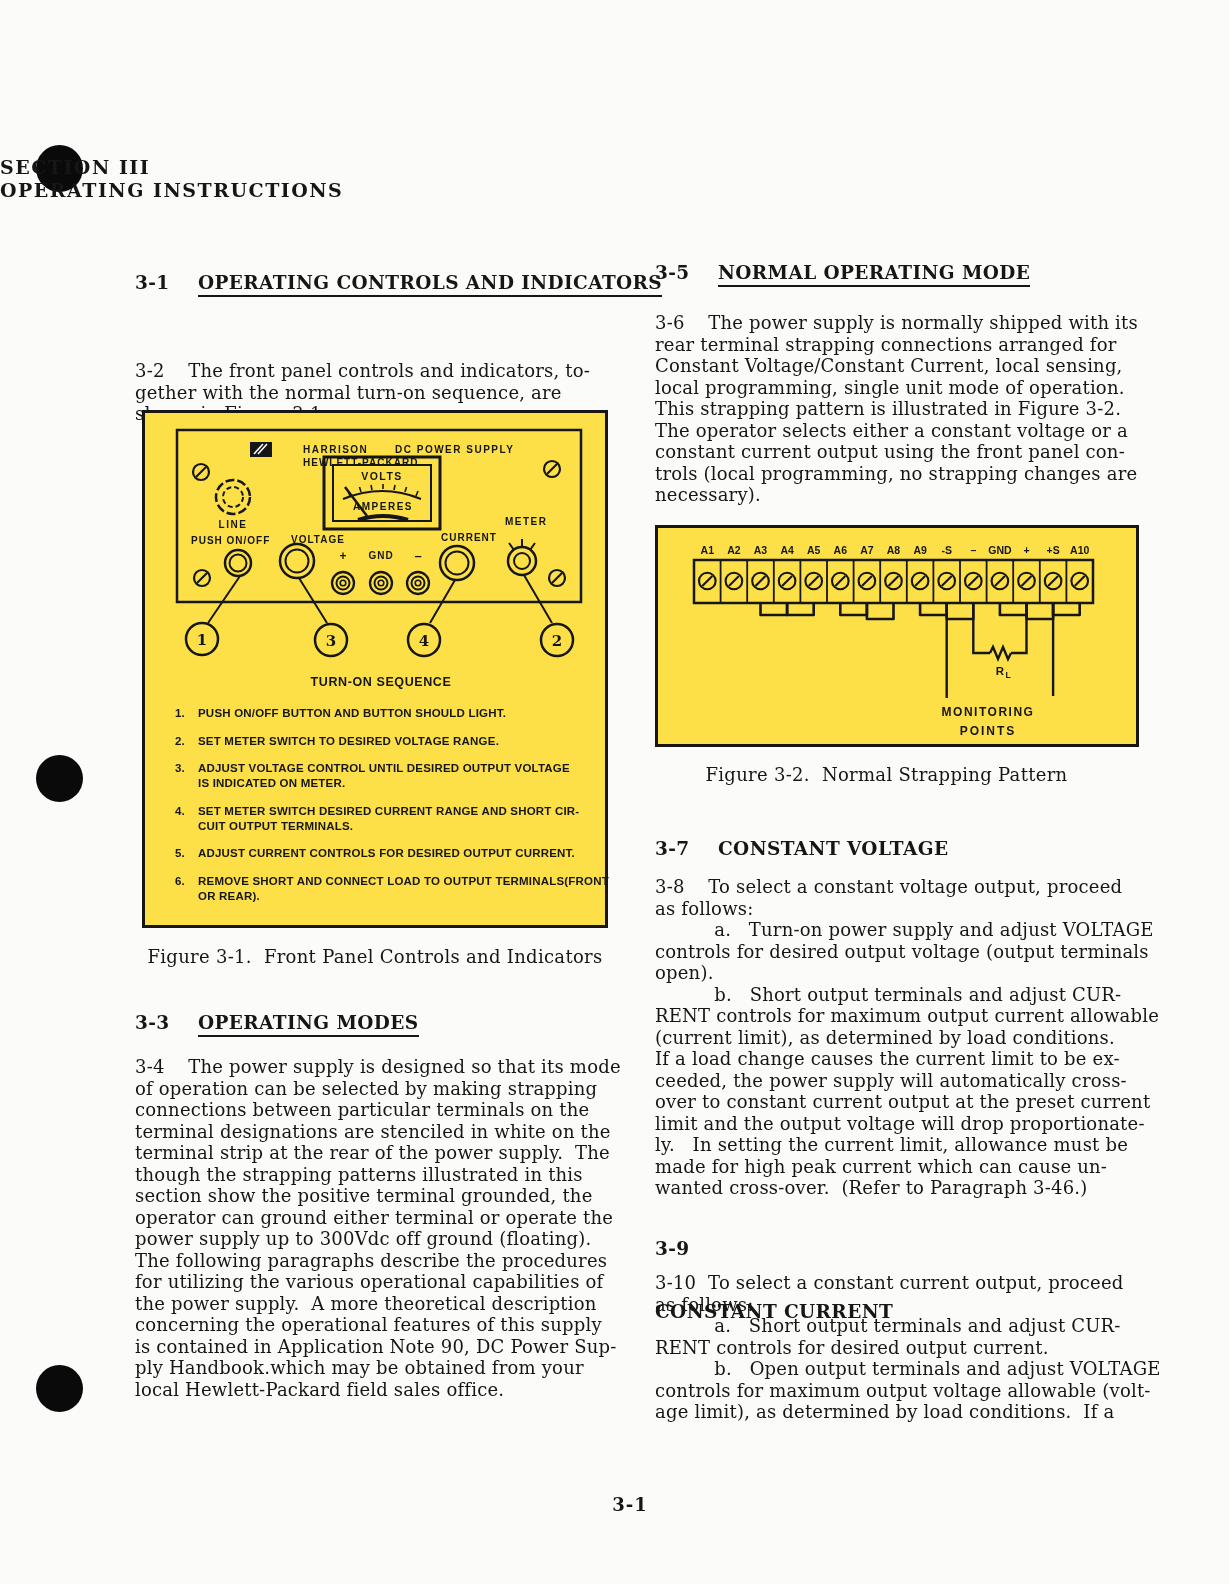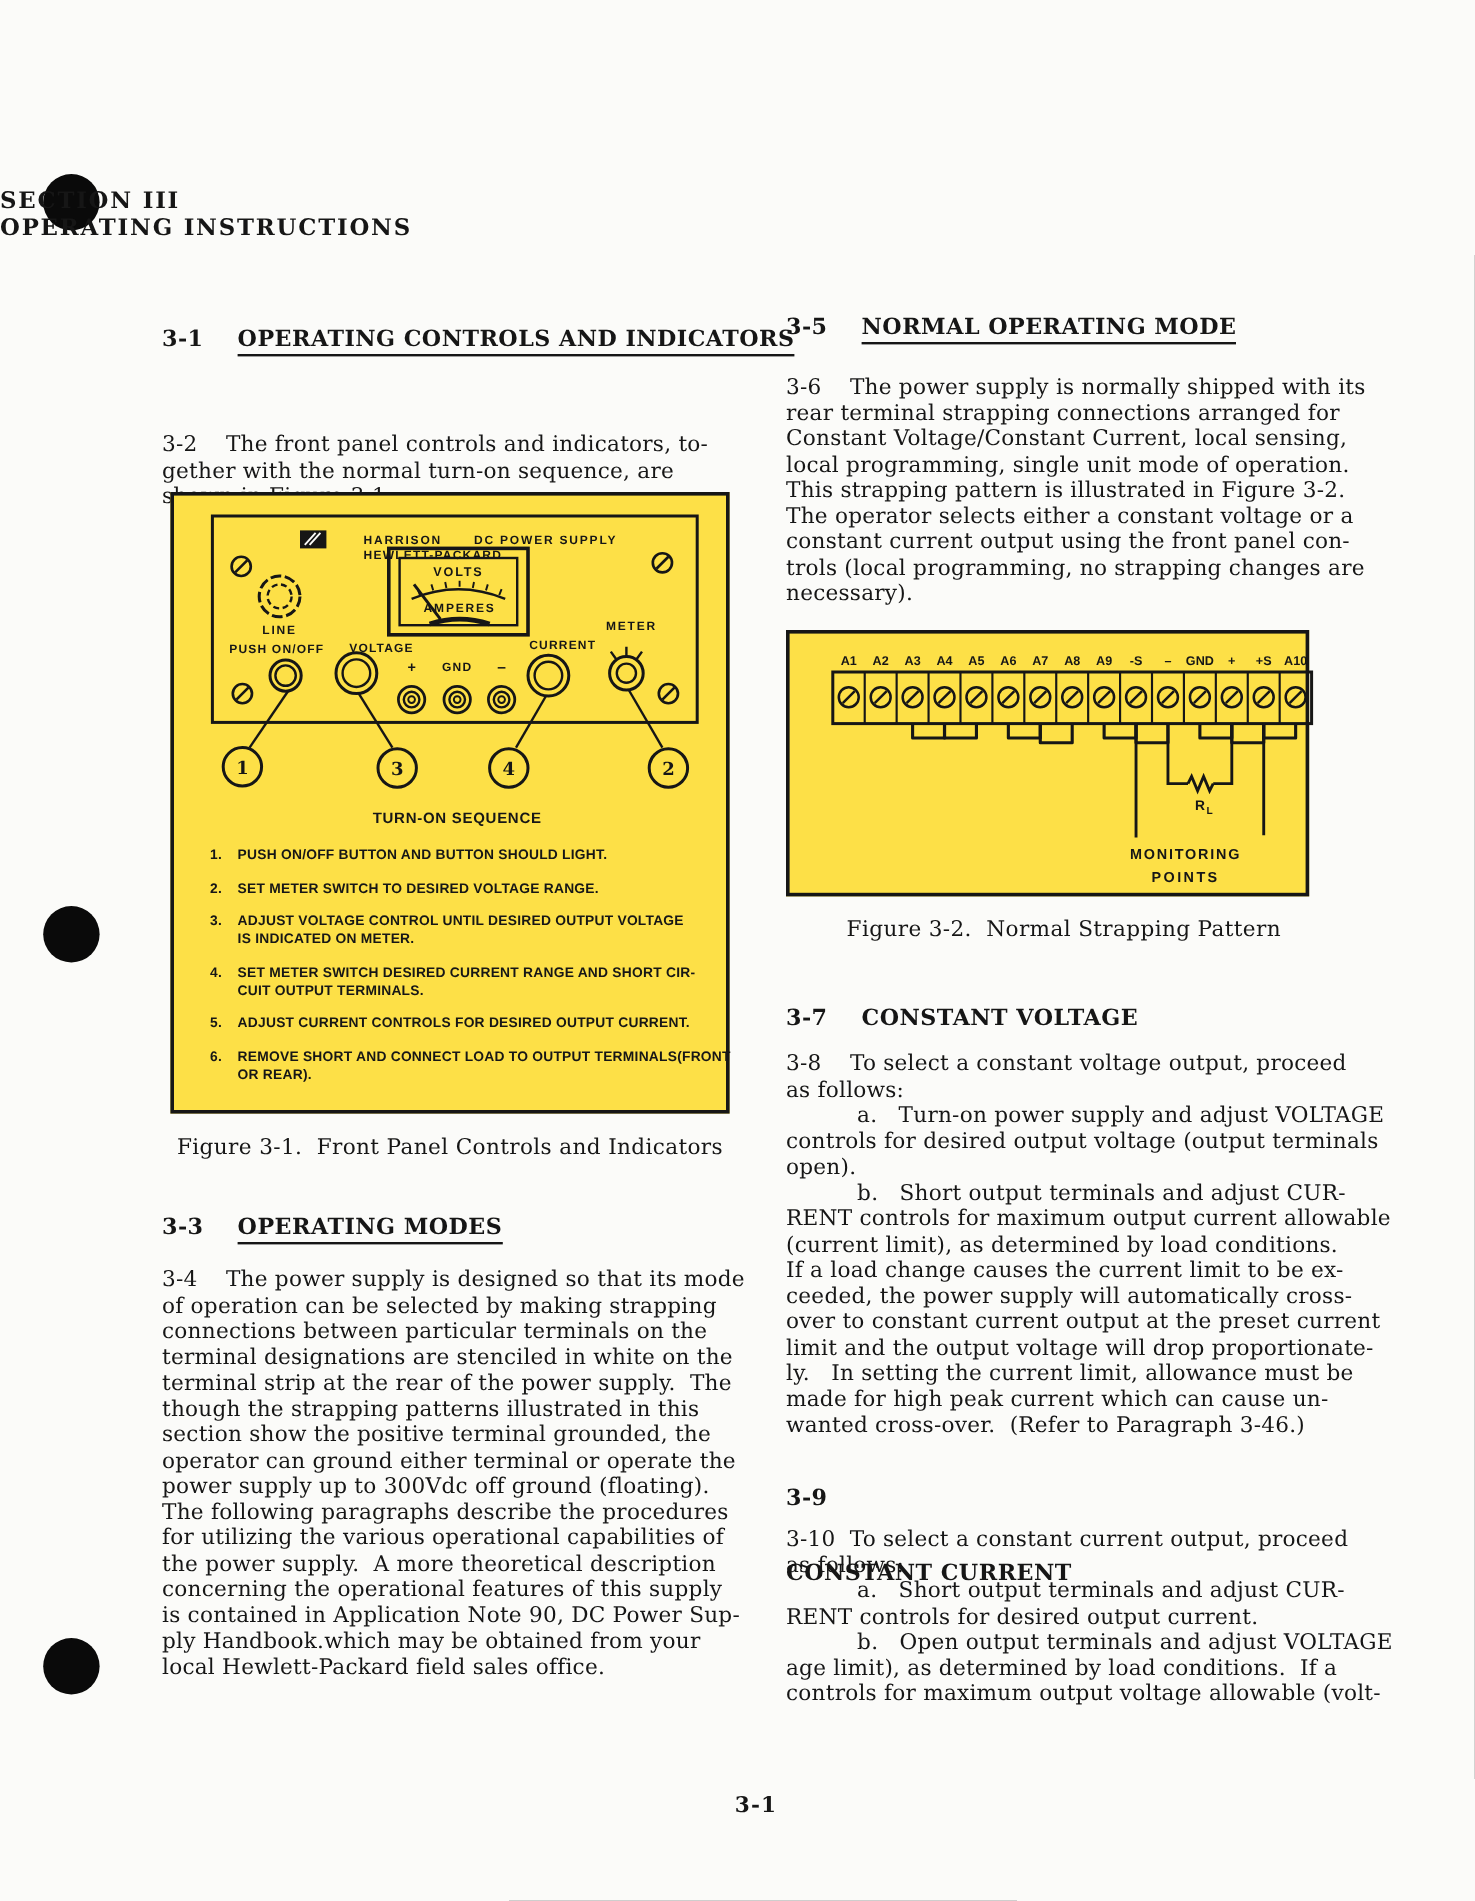--- a/index.html
+++ b/index.html
@@ -209,21 +209,21 @@
       <div class="ln">rear terminal strapping connections arranged for</div>
       <div class="ln">Constant Voltage/Constant Current, local sensing,</div>
       <div class="ln">local programming, single unit mode of operation.</div>
       <div class="ln">This strapping pattern is illustrated in Figure 3-2.</div>
       <div class="ln">The operator selects either a constant voltage or a</div>
       <div class="ln">constant current output using the front panel con-</div>
       <div class="ln">trols (local programming, no strapping changes are</div>
       <div class="ln">necessary).</div>
     </div>
 
-  <div class="figbox" style="left:655px; top:525px; width:436px; height:222px;">
+  <div class="figbox" style="left:655px; top:525px; width:484px; height:222px;">
     <svg width="457" height="216" viewBox="0 0 457 216">
 
       <rect x="36" y="32" width="399" height="43" fill="none" stroke="#161616" stroke-width="2.5"></rect>
       <g stroke="#161616" stroke-width="1.8">
         <path d="M62.6,32 V75 M89.2,32 V75 M115.8,32 V75 M142.4,32 V75 M169,32 V75 M195.6,32 V75 M222.2,32 V75 M248.8,32 V75 M275.4,32 V75 M302,32 V75 M328.6,32 V75 M355.2,32 V75 M381.8,32 V75 M408.4,32 V75"></path>
       </g>
 
       <g class="svglabel" font-size="10.5" text-anchor="middle">
         <text x="49.3" y="26">A1</text>
         <text x="75.9" y="26">A2</text>
@@ -333,19 +333,19 @@
     <span class="hnum">3-9</span>
     <span class="htitle">CONSTANT CURRENT</span>
   </div>
 
   <div class="col para" style="left:655px; top:1272px; width:495px;">
       <div class="ln">3-10  To select a constant current output, proceed</div>
       <div class="ln">as follows:</div>
       <div class="ln">          a.   Short output terminals and adjust CUR-</div>
       <div class="ln">RENT controls for desired output current.</div>
       <div class="ln">          b.   Open output terminals and adjust VOLTAGE</div>
+      <div class="ln">controls for maximum output voltage allowable (volt-</div>
       <div class="ln">age limit), as determined by load conditions.  If a</div>
-      <div class="ln">controls for maximum output voltage allowable (volt-</div>
     </div>
 
   <div class="pagenum">3-1</div>
 
 </div>
 
 </body></html>

